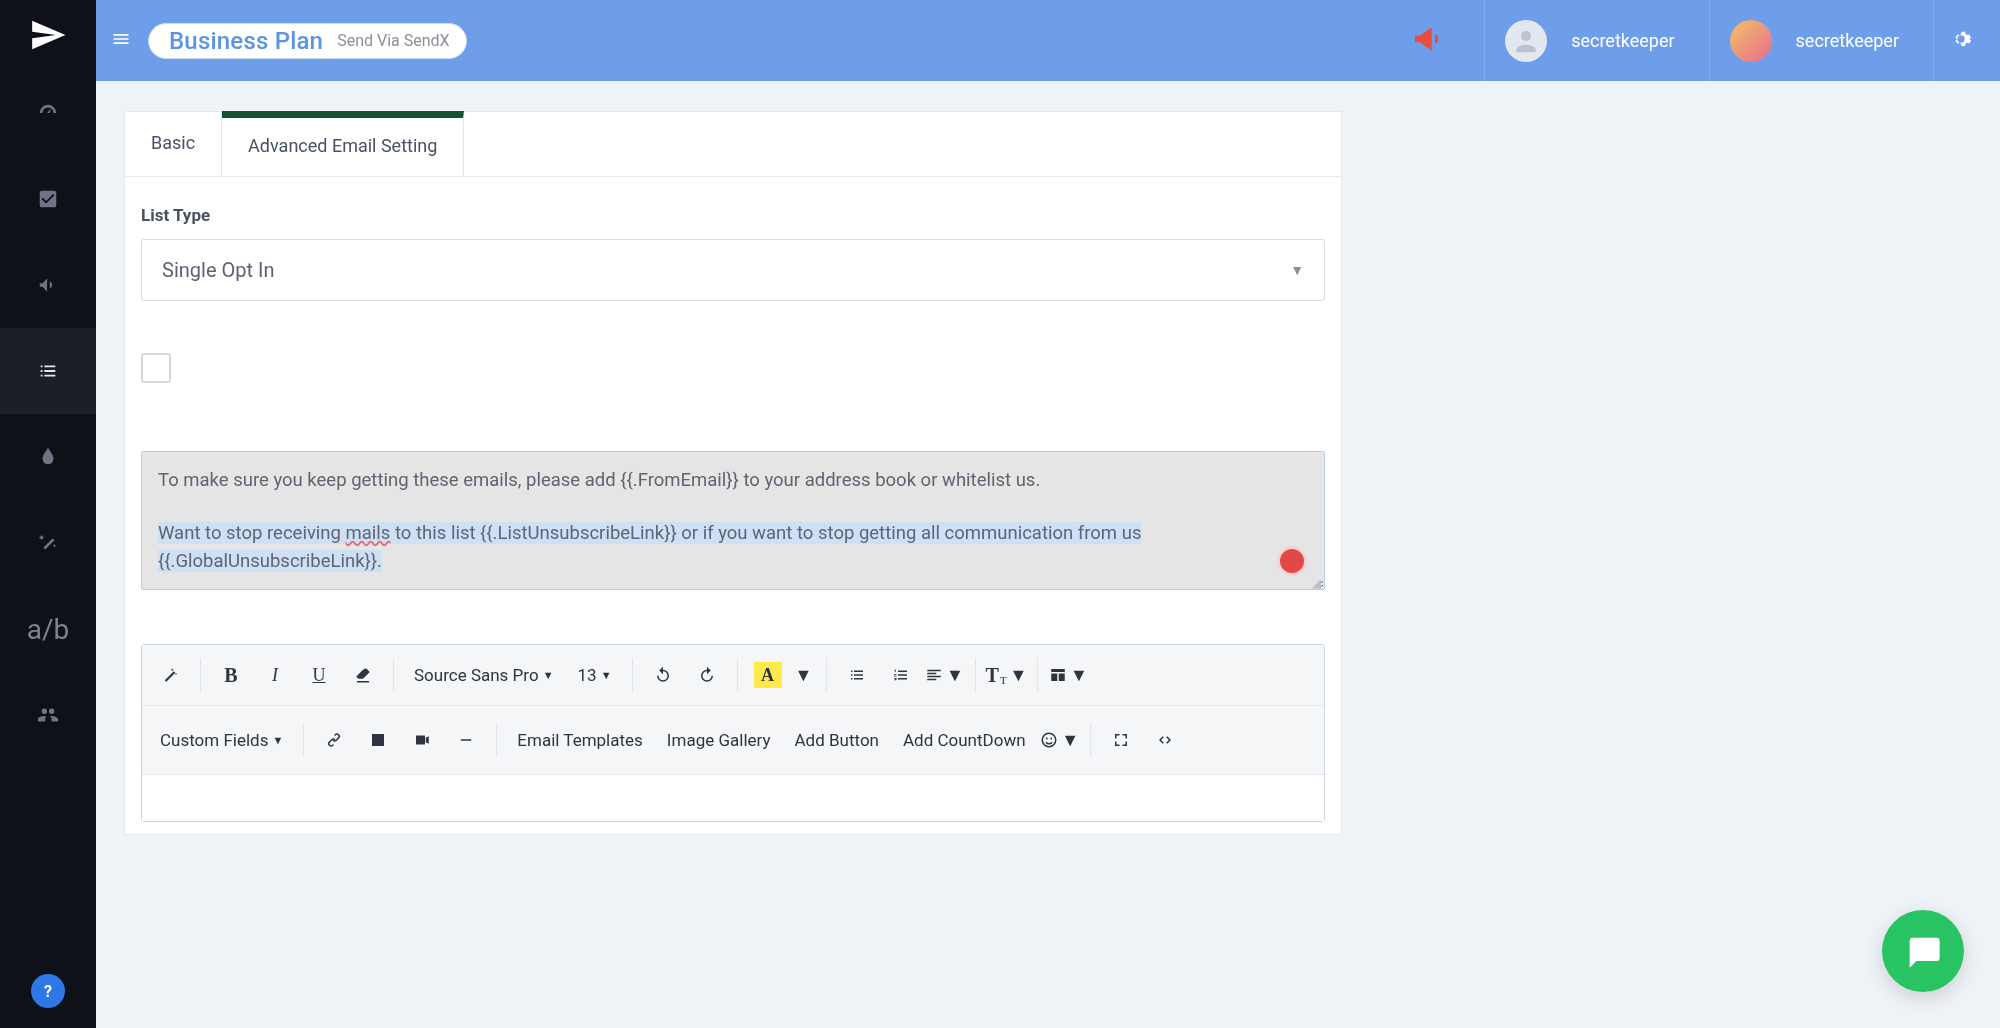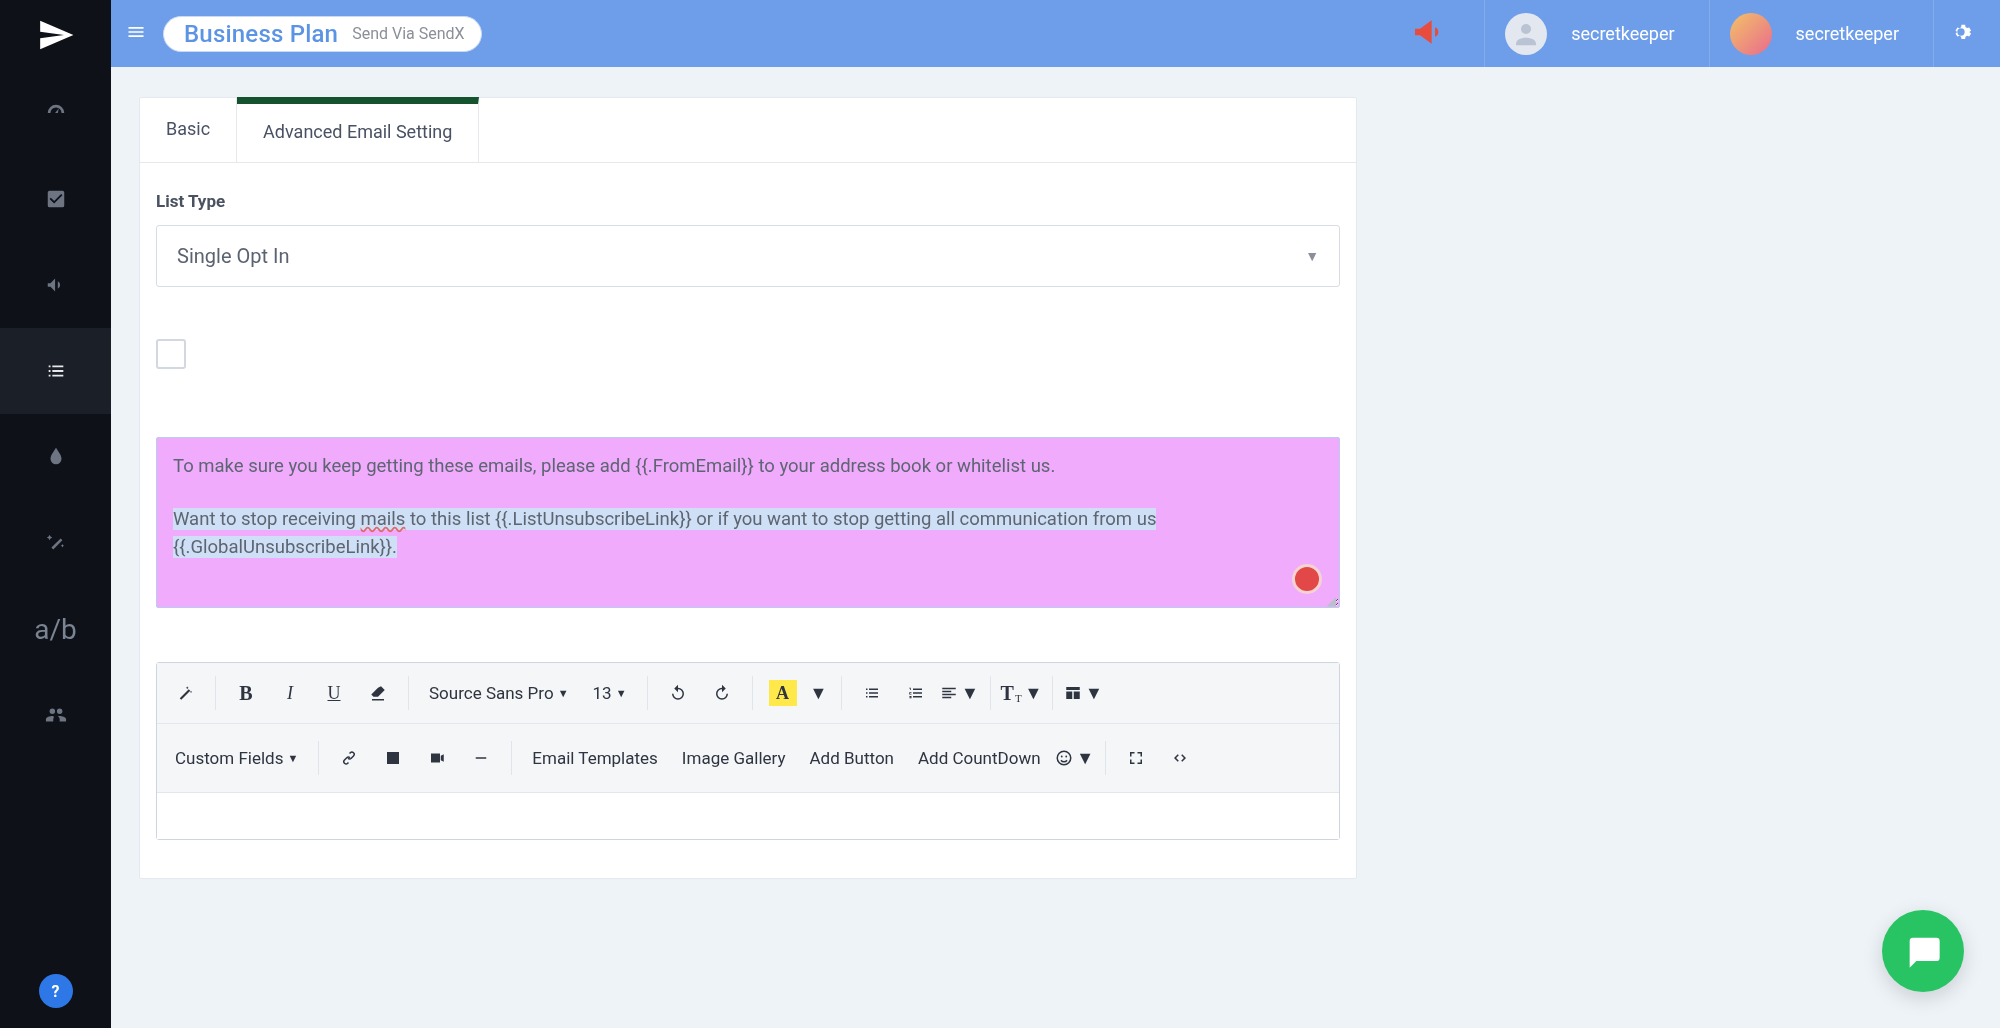--- a/index.html
+++ b/index.html
@@ -7,21 +7,21 @@
   font-family: "Source Sans Pro", -apple-system, "Segoe UI", Roboto, sans-serif;
   background: #eef3f8;
   color: #3a3f51;
   width: 2000px;
   height: 1028px;
   overflow: hidden;
 }
 .app { display:flex; height:100%; }
 
 .sidebar {
-  width: 111px;
+  width: 96px;
   background:#0e1117;
   display:flex;
   flex-direction:column;
   align-items:center;
   color:#7b8492;
 }
 .sidebar .logo { height:70px; display:flex; align-items:center; justify-content:center; width:100%; }
 .sidebar .logo svg { width:38px; height:38px; fill:#fff; }
 .sidebar .nav { width:100%; display:flex; flex-direction:column; }
 .sidebar .nav-item {
@@ -34,21 +34,21 @@
 .sidebar .help {
   margin-top:auto; height:74px; display:flex;align-items:center;justify-content:center;
 }
 .sidebar .help-circle {
   width:34px; height:34px; border-radius:50%; background:#2d78e6;
   display:flex;align-items:center;justify-content:center; color:#fff; font-weight:700;
 }
 
 .main { flex:1; display:flex; flex-direction:column; }
 .topbar {
-  height:67px;
+  height:81px;
   background:#6e9eea;
   display:flex; align-items:center;
   padding:0 12px;
   gap:14px;
 }
 .hamburger { color:#fff; cursor:pointer; width:26px; text-align:center; }
 .plan-pill {
   background:#fff; border:1px solid #c9dbf4; border-radius:18px;
   display:flex; align-items:center; height:36px; padding:0 16px 0 20px;
   gap:14px;
@@ -68,39 +68,39 @@
 .user-name { font-size:18px; }
 
 .content { flex:1; padding:30px 28px 0 28px; overflow:auto; }
 h1.page-title { font-size:34px; font-weight:400; color:#374151; margin-bottom:22px;}
 .panel { background:#fff; border:1px solid #e5e8ee; border-radius:2px; width:1218px; }
 .tabs { display:flex; border-bottom:1px solid #e6e8ec; }
 .tab {
   padding:20px 26px; font-size:18px; color:#495164; cursor:pointer; border-right:1px solid #e6e8ec;
 }
 .tab.active { border-top:7px solid #14532d; margin-top:-1px; padding-top:17px; background:#fff;}
-.form-area { padding: 22px 16px 38px 16px; }
+.form-area { padding: 22px 16px 12px 16px; }
 .label { font-weight:700; font-size:17px; color:#4a5160; margin:6px 0 14px 0; }
 .hr-gap { height:34px; }
 .select {
   width:100%; height:62px; border:1px solid #d7dbe3; border-radius:3px;
   display:flex; align-items:center; justify-content:space-between; padding:0 20px;
   font-size:20px; color:#5b6270; cursor:pointer; background:#fff;
 }
 .select .caret { font-size:14px; color:#8b8f99;}
 .chk-row { display:flex; align-items:center; gap:18px; margin:18px 0 28px 0;}
 .chk {
   width:30px; height:30px; border:2px solid #d2d7e0; border-radius:3px; background:#fff; cursor:pointer;
 }
 .chk-label { font-size:18px; color:#5b6270;}
 .textarea-wrap { position:relative; margin-top:14px;}
 .textarea {
-  width:100%; height:171px; border:1px solid #b9ccee; border-radius:2px;
+  width:100%; height:139px; border:1px solid #b9ccee; border-radius:2px;
   padding:14px 16px; font-size:18.5px; color:#5e6572; resize:both; overflow:auto;
-  font-family:inherit; line-height:1.55; background:#f0abfc;
+  font-family:inherit; line-height:1.55; background:#e5e5e5;
 }
 .textarea .p1{ display:block; margin-bottom:24px;}
 .sel-text { background:#cfe0f6; }
 .spellerr { text-decoration: underline wavy #e06b6b; }
 .grammarly {
   position:absolute; right:18px; bottom:14px; width:30px; height:30px; border-radius:50%;
   background:#e24848; border:3px solid #f5d3d3;
 }
 .resize-handle { position:absolute; right:4px; bottom:0; color:#b9bfcb; font-size:12px;}
 .hr2 { height:38px;}

